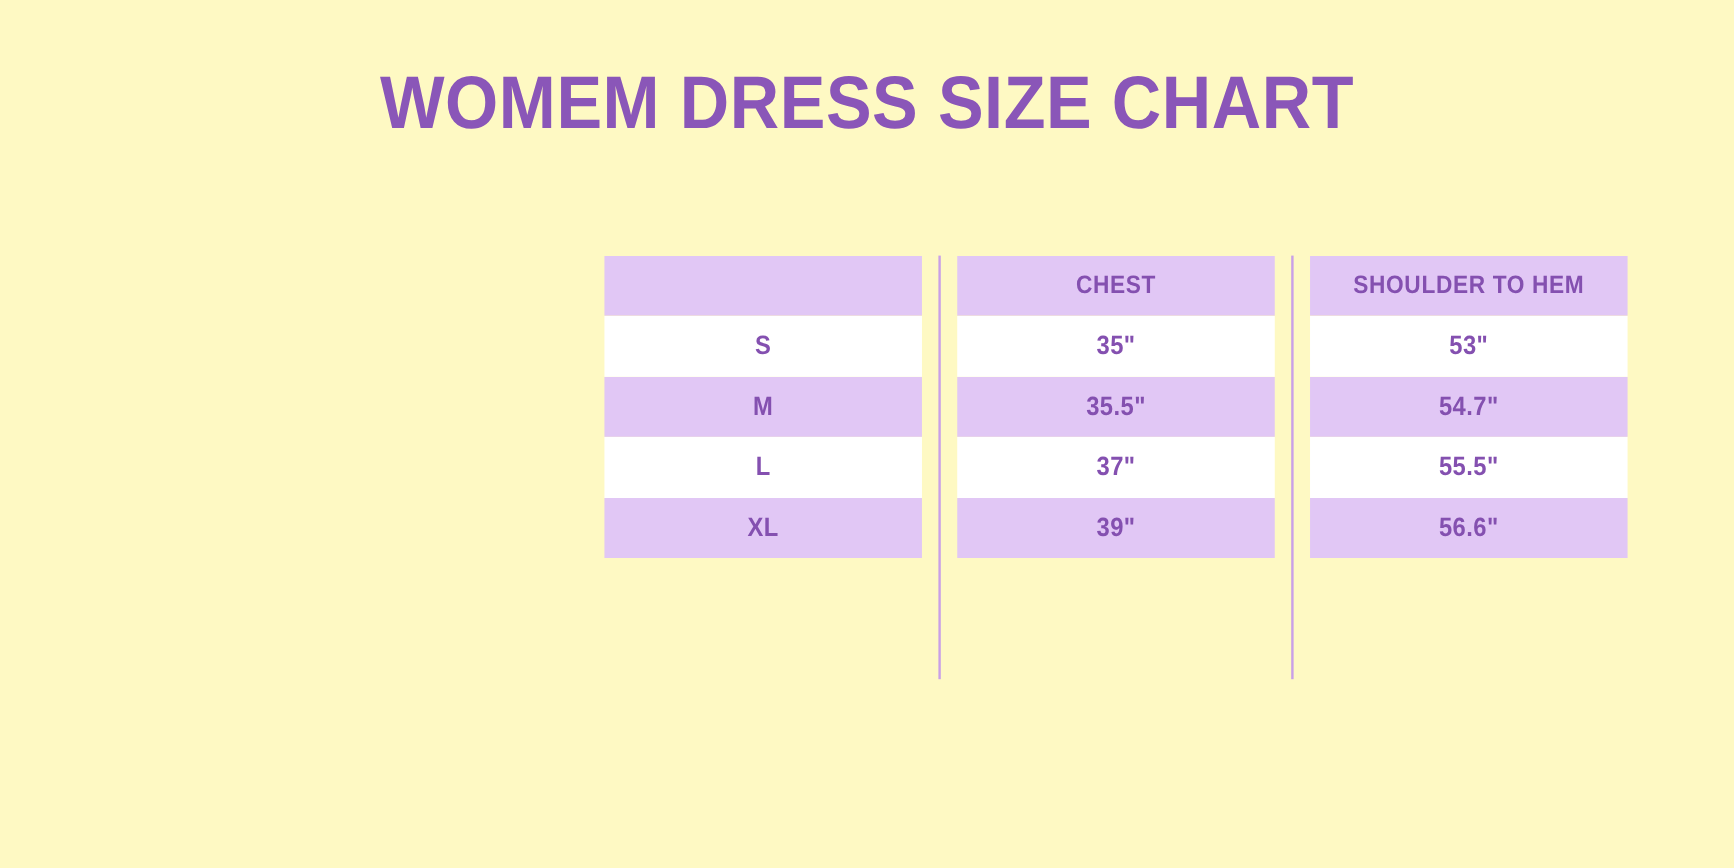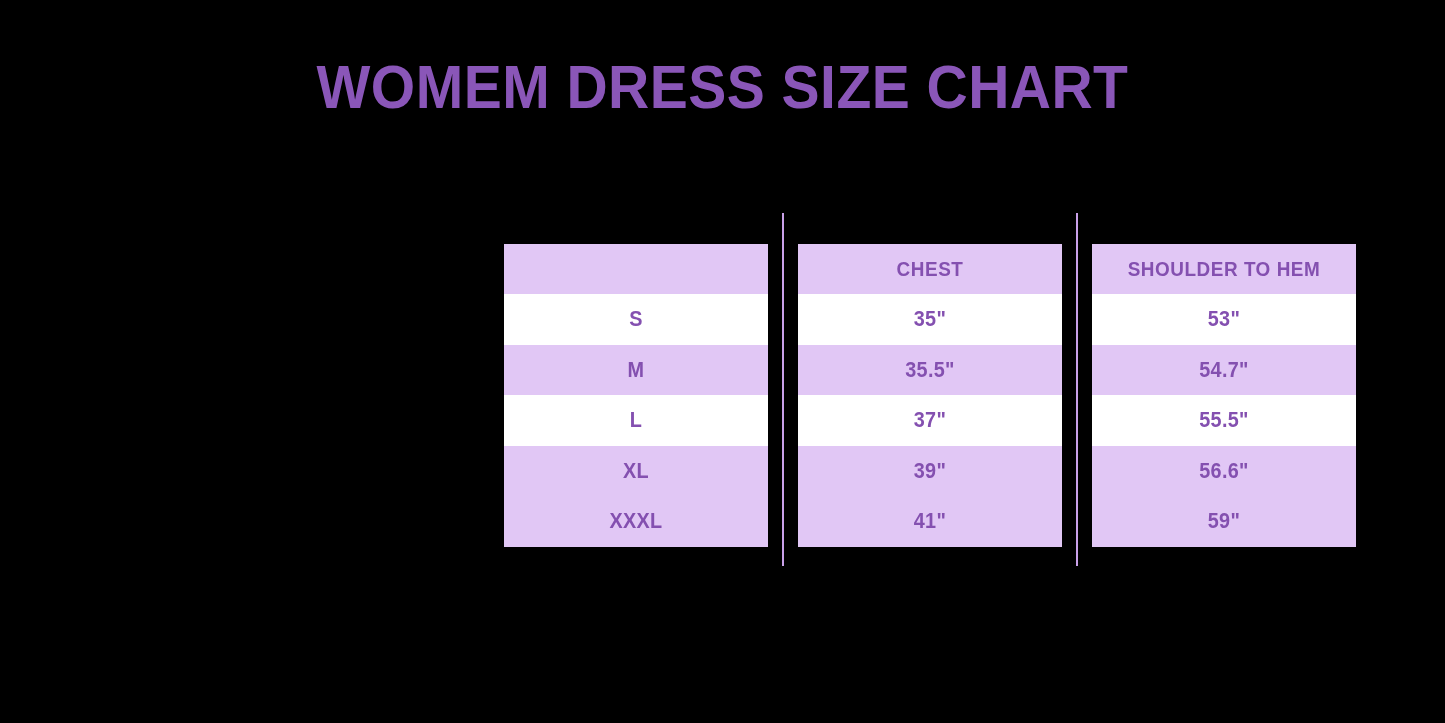--- a/index.html
+++ b/index.html
@@ -16,21 +16,21 @@
     font-family: "Liberation Sans", "DejaVu Sans", sans-serif;
     -webkit-font-smoothing: antialiased;
   }
 
   #page-root {
     position: absolute;
     left: 0;
     top: 0;
     width: 1445px;
     height: 723px;
-    background: #000000;
+    background: #fef9c3;
   }
 
   
   .chart-title {
     position: absolute;
     left: 0;
     top: 52px;
     width: 1445px;
     text-align: center;
     font-size: 62px;
@@ -50,21 +50,20 @@
     left: 489px;
     top: 213px;
     width: 882px;
     height: 353px;
   }
 
   .size-table {
     width: 882px;
     border-collapse: collapse;
     table-layout: fixed;
-    margin-top: 31px;
   }
 
   .size-table col.col-size  { width: 294px; }
   .size-table col.col-chest { width: 294px; }
   .size-table col.col-hem   { width: 294px; }
 
   .size-table th,
   .size-table td {
     padding: 0;
     margin: 0;
@@ -155,25 +154,20 @@
           <td>55.5"</td>
         </tr>
 
         <tr class="band">
           <td>XL</td>
           <td>39"</td>
           <td>56.6"</td>
         </tr>
 
 
-        <tr class="band">
-          <td>XXXL</td>
-          <td>41"</td>
-          <td>59"</td>
-        </tr>
 
       </tbody>
     </table>
 
     <div class="col-divider d1"></div>
     <div class="col-divider d2"></div>
 
   </div>
 </div>
 

